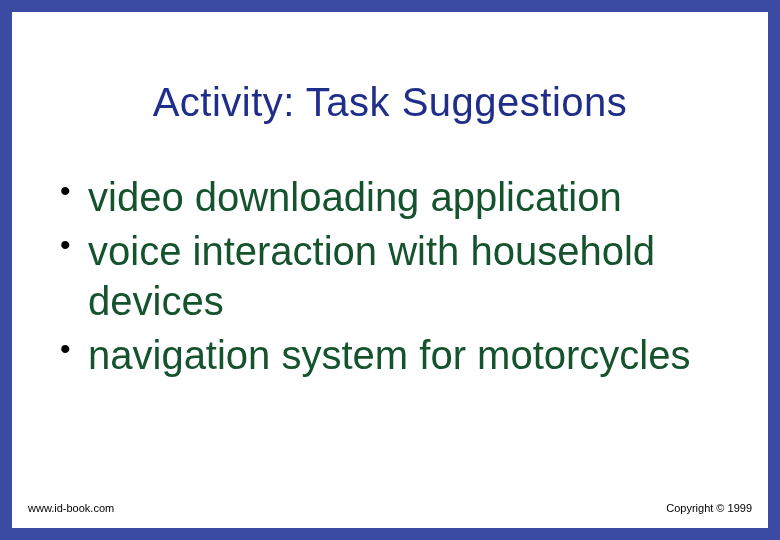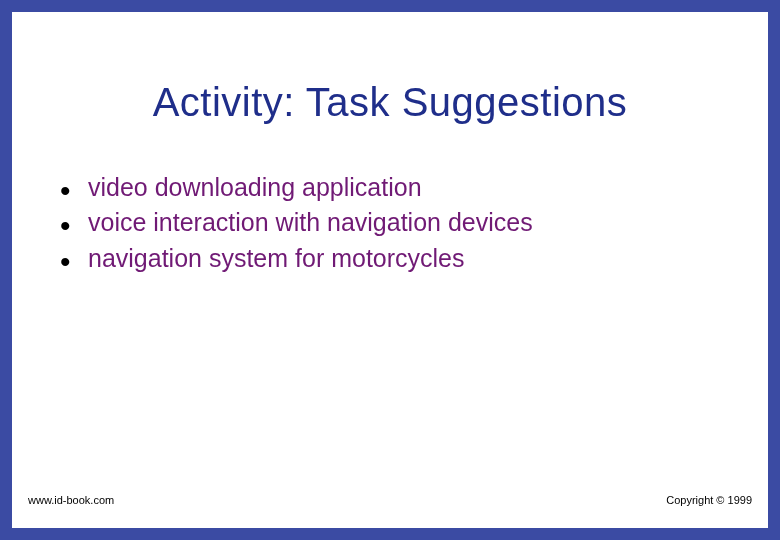--- a/index.html
+++ b/index.html
@@ -31,37 +31,37 @@
     position: absolute;
     top: 160px;
     left: 48px;
     right: 48px;
   }
   .bullets {
     list-style: none;
   }
   .bullets li {
     position: relative;
-    font-size: 25px;
-    color: #701a75;
+    font-size: 40px;
+    color: #14532d;
     line-height: 1.25;
     padding-left: 28px;
     margin-bottom: 4px;
   }
   .bullets li::before {
     content: "•";
     position: absolute;
     left: 0;
     top: 0;
     font-size: 30px;
     color: #000000;
   }
   .footer {
     position: absolute;
-    bottom: 22px;
+    bottom: 14px;
     left: 16px;
     right: 16px;
     height: 20px;
     font-size: 11px;
     color: #000000;
     font-family: Arial, Helvetica, sans-serif;
   }
   .footer-left  { position: absolute; left: 0;  bottom: 0; }
   .footer-center{ position: absolute; left: 0; right: 0; bottom: 0; text-align: center; }
   .footer-right { position: absolute; right: 0; bottom: 0; }
@@ -69,21 +69,21 @@
 </head>
 <body>
 
 <div class="slide">
 
   <h1 class="title">Activity: Task Suggestions</h1>
 
   <div class="content">
     <ul class="bullets">
       <li>video downloading application</li>
-      <li>voice interaction with navigation devices</li>
+      <li>voice interaction with household devices</li>
       <li>navigation system for motorcycles</li>
     </ul>
   </div>
 
   <div class="footer">
     <span class="footer-left">www.id-book.com</span>
     <span class="footer-right">Copyright © 1999</span>
   </div>
 
 </div>

